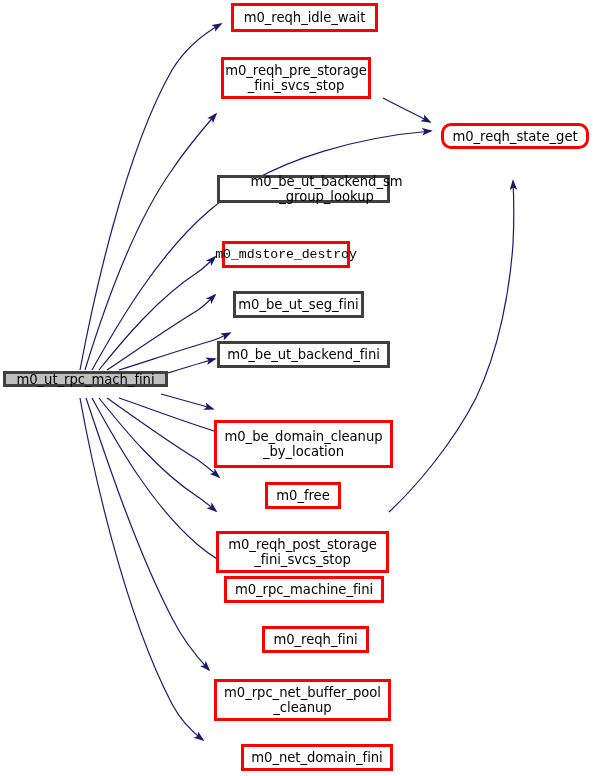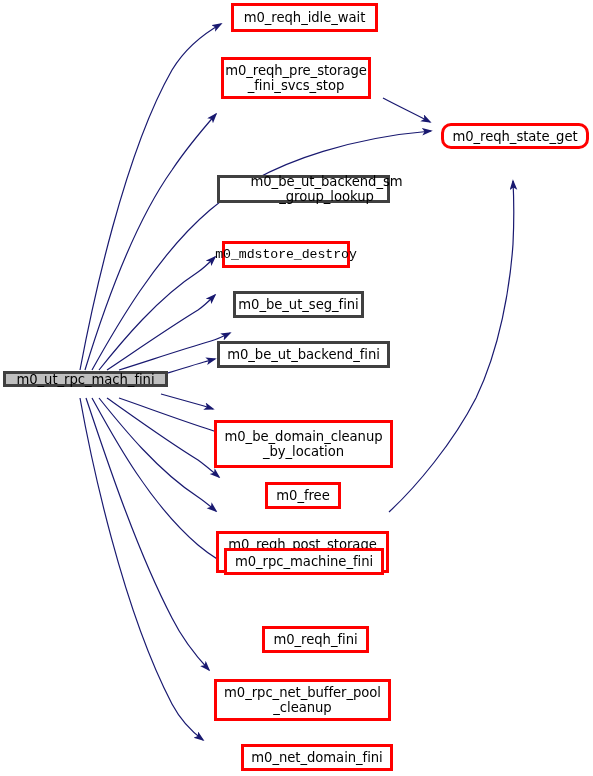--- a/index.html
+++ b/index.html
@@ -93,20 +93,20 @@
       <div class="node black" style="left: 217px; top: 175px; width: 173px; height: 28px; padding-left: 46px;"><span class="nlabel">m0_be_ut_backend_sm
 _group_lookup</span></div>
       <div class="node red" style="left: 222px; top: 241px; width: 128px; height: 27px; font-family: Liberation Mono, monospace;"><span class="nlabel">m0_mdstore_destroy</span></div>
       <div class="node black" style="left: 233px; top: 291px; width: 131px; height: 27px;"><span class="nlabel">m0_be_ut_seg_fini</span></div>
       <div class="node black" style="left: 217px; top: 341px; width: 173px; height: 27px;"><span class="nlabel">m0_be_ut_backend_fini</span></div>
       <div class="node red" style="left: 214px; top: 392px; width: 179px; height: 48px; margin-top: 28px;"><span class="nlabel">m0_be_domain_cleanup
 _by_location</span></div>
       <div class="node red" style="left: 265px; top: 482px; width: 76px; height: 27px;"><span class="nlabel">m0_free</span></div>
       <div class="node red" style="left: 216px; top: 510px; width: 173px; height: 42px; margin-top: 21px;"><span class="nlabel">m0_reqh_post_storage
 _fini_svcs_stop</span></div>
-      <div class="node red" style="left: 224px; top: 548px; width: 160px; height: 27px;"><span class="nlabel">m0_rpc_machine_fini</span></div>
+      <div class="node red" style="left: 224px; top: 576px; width: 160px; height: 27px;"><span class="nlabel">m0_rpc_machine_fini</span></div>
       <div class="node red" style="left: 250px; top: 626px; width: 107px; height: 27px; margin-left: 12px;"><span class="nlabel">m0_reqh_fini</span></div>
       <div class="node red" style="left: 214px; top: 679px; width: 177px; height: 42px; justify-content: center;"><span class="nlabel">m0_rpc_net_buffer_pool
 _cleanup</span></div>
       <div class="node red" style="left: 228px; top: 744px; width: 152px; height: 27px; margin-left: 13px;"><span class="nlabel">m0_net_domain_fini</span></div>
     </div>
 
 </div>
 
 </body></html>

